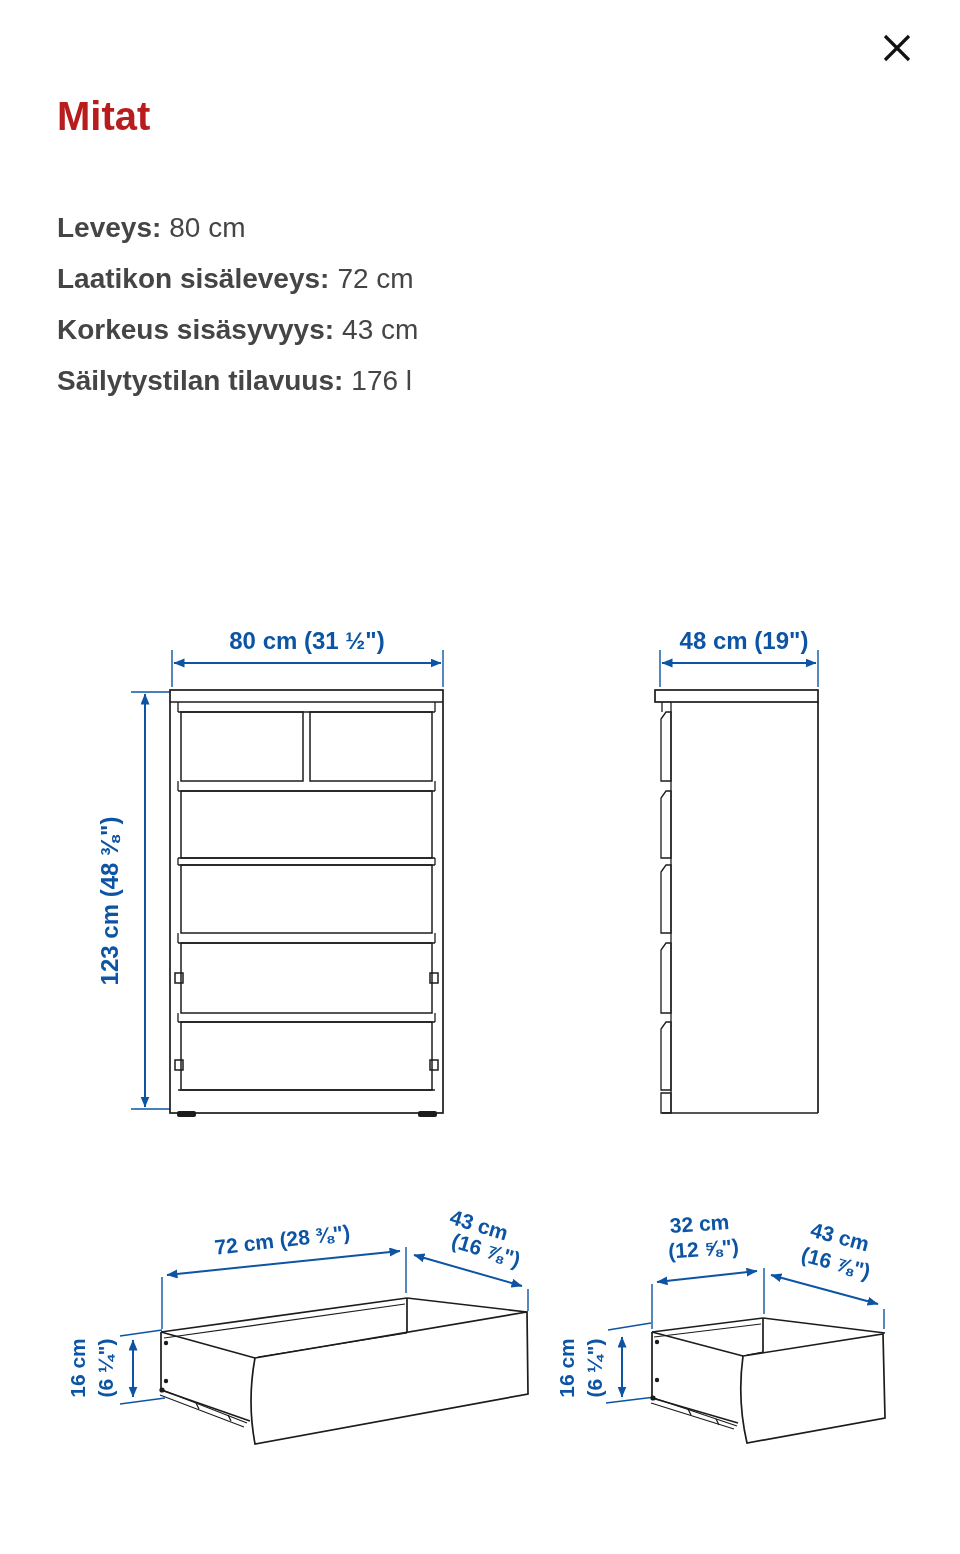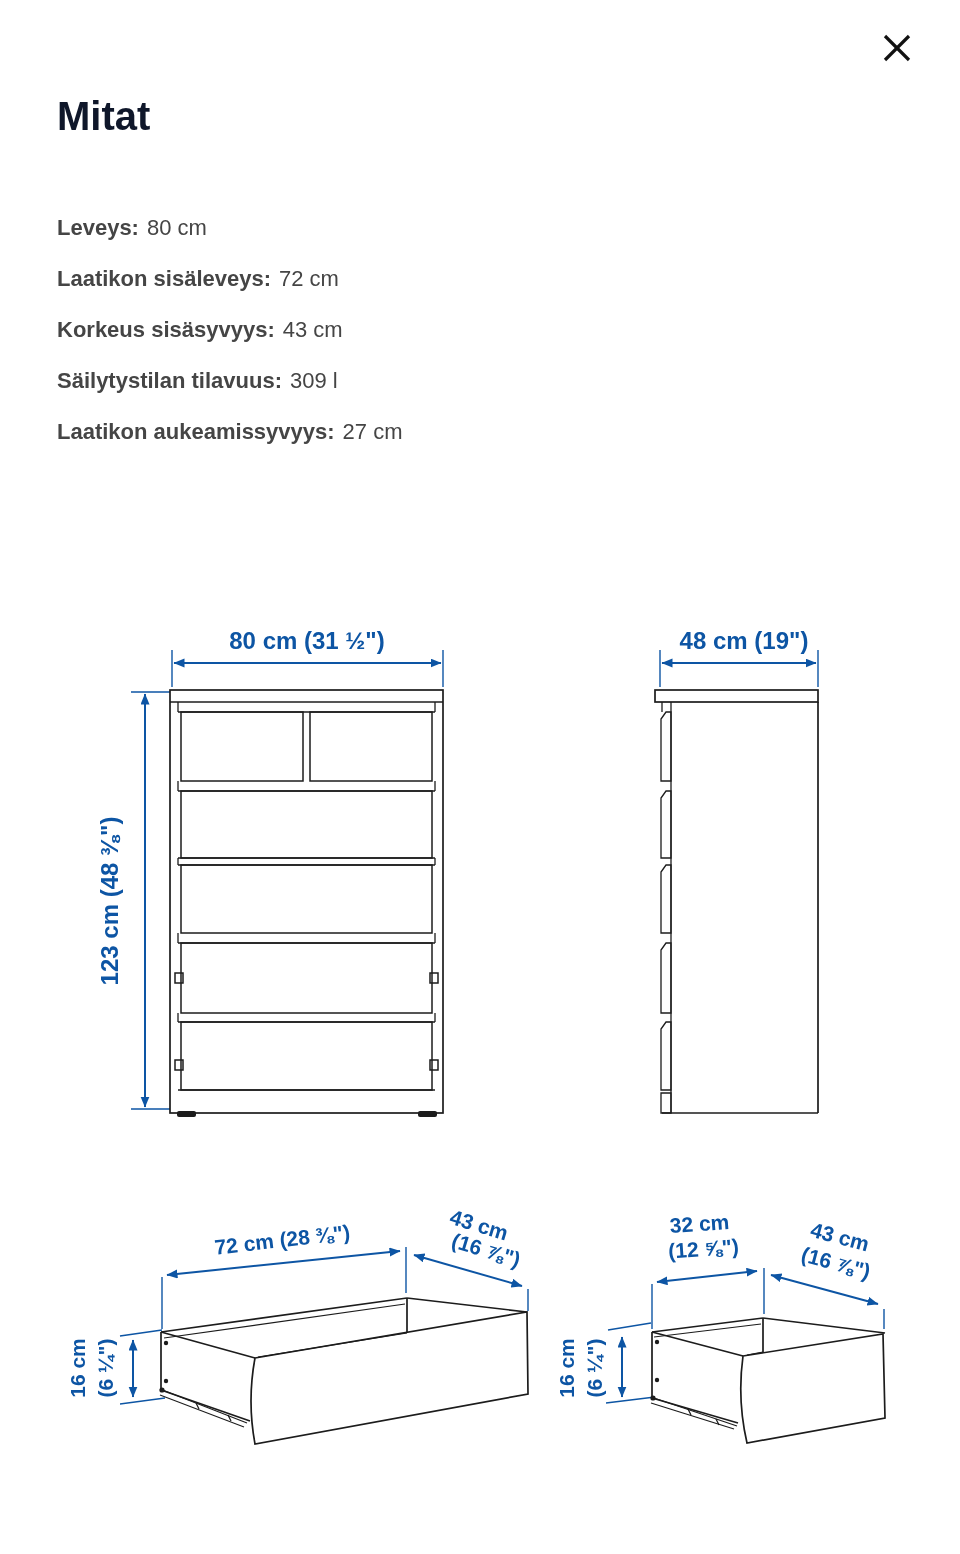--- a/index.html
+++ b/index.html
@@ -8,25 +8,25 @@
     font-family:"Liberation Sans","DejaVu Sans",sans-serif;
     -webkit-font-smoothing:antialiased;
   }
   .close-btn{
     position:absolute;top:26px;right:41px;width:44px;height:44px;
     background:none;border:none;padding:6px;cursor:pointer;
   }
   .close-btn svg{display:block;}
   .page-title{
     position:absolute;left:57px;top:94px;margin:0;
-    font-size:40px;font-weight:700;color:#0f172a;letter-spacing:0px;
+    font-size:40px;font-weight:700;color:#b91c1c;letter-spacing:0px;
   }
   .spec-list{
     position:absolute;left:57px;top:202px;width:700px;
-    font-size:22px;line-height:51px;color:#454545;
+    font-size:28px;line-height:51px;color:#454545;
   }
   .spec-label{font-weight:700;}
   .spec-value{margin-left:8px;font-weight:400;}
   .diagram-wrap{position:absolute;left:0;top:585px;width:960px;height:969px;}
   svg text{
     font-family:"Liberation Sans","DejaVu Sans",sans-serif;
     font-weight:700;fill:#0d55a4;
   }
   .dim-main{font-size:24px;}
   .dim-small{font-size:21px;}
@@ -40,22 +40,21 @@
     <line x1="28" y1="4" x2="4" y2="28" stroke="#111" stroke-width="3.2"></line>
   </svg>
 </button>
 
 <h1 class="page-title">Mitat</h1>
 
 <div class="spec-list">
   <div><span class="spec-label">Leveys:</span><span class="spec-value">80 cm</span></div>
   <div><span class="spec-label">Laatikon sisäleveys:</span><span class="spec-value">72 cm</span></div>
   <div><span class="spec-label">Korkeus sisäsyvyys:</span><span class="spec-value">43 cm</span></div>
-  <div><span class="spec-label">Säilytystilan tilavuus:</span><span class="spec-value">309 l</span></div>
-  <div><span class="spec-label">Laatikon aukeamissyvyys:</span><span class="spec-value">27 cm</span></div>
+  <div><span class="spec-label">Säilytystilan tilavuus:</span><span class="spec-value">176 l</span></div>
 </div>
 
 <div class="diagram-wrap">
 <svg width="960" height="969" viewBox="0 0 960 969">
   <defs>
     <marker id="ah" markerUnits="userSpaceOnUse" markerWidth="12" markerHeight="10" refX="10.5" refY="4.5" orient="auto">
       <path d="M0,0 L11,4.5 L0,9 Z" fill="#0d55a4"></path>
     </marker>
     <marker id="ahs" markerUnits="userSpaceOnUse" markerWidth="12" markerHeight="10" refX="10.5" refY="4.5" orient="auto-start-reverse">
       <path d="M0,0 L11,4.5 L0,9 Z" fill="#0d55a4"></path>

